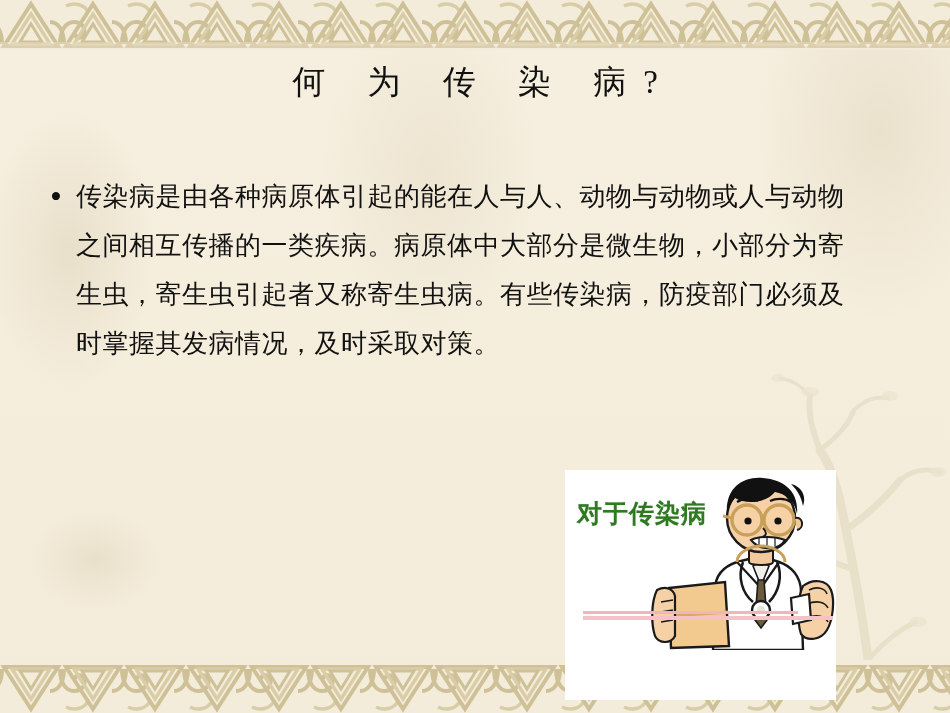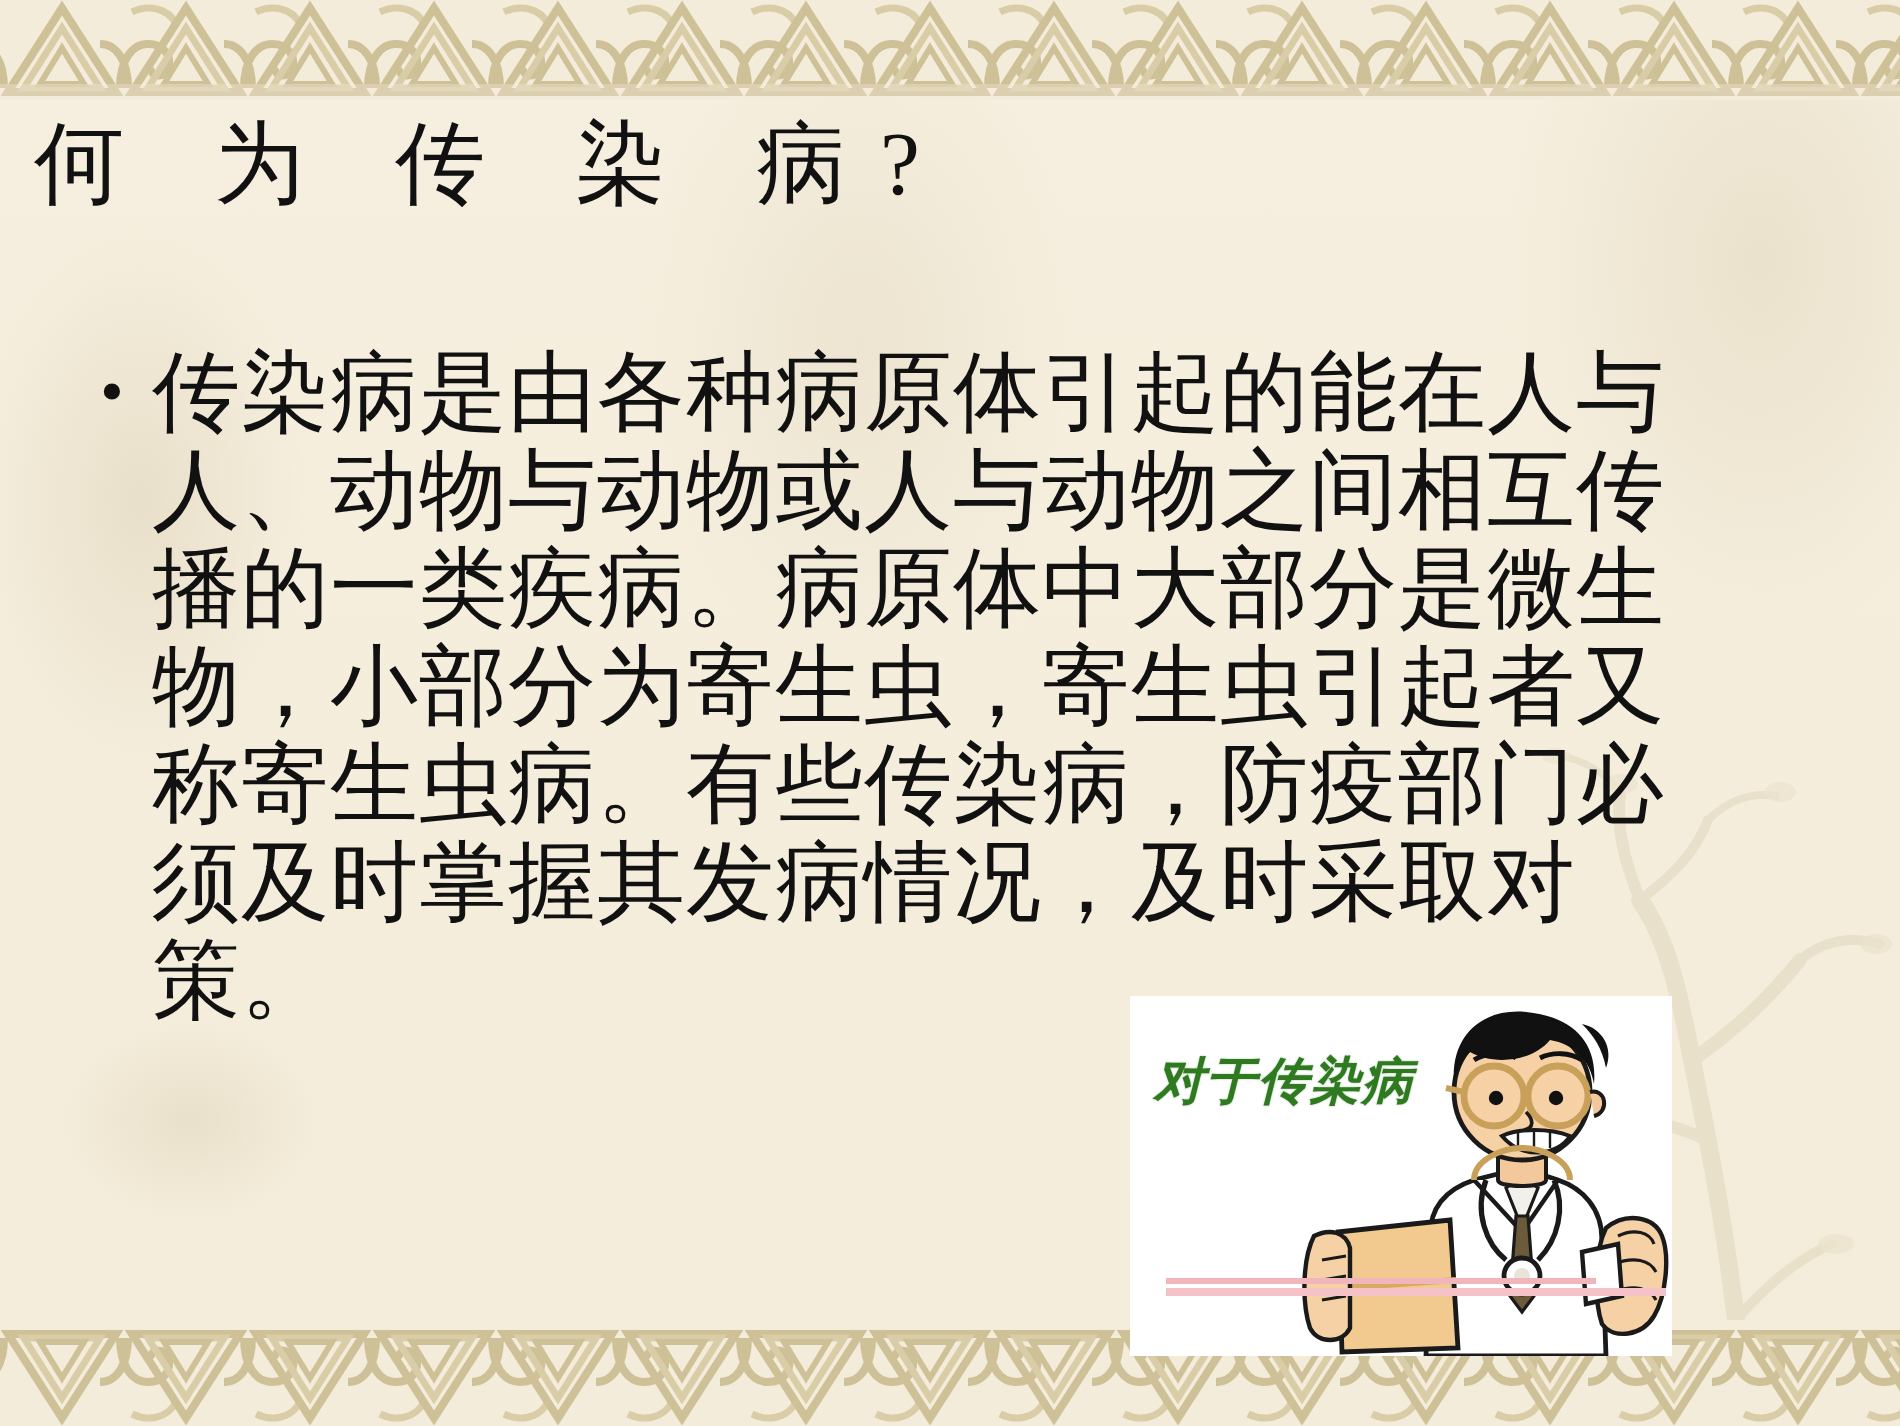--- a/index.html
+++ b/index.html
@@ -32,21 +32,22 @@
     position:absolute;left:0;width:950px;height:50px;
     overflow:hidden;
   }
   .border-top{top:0;}
   .border-bottom{bottom:0;height:51px;}
   .border-band svg{display:block;}
 
   
   .title{
     position:absolute;left:0;right:0;top:54px;
-    font-size:45px;
+    text-align:center;
+    font-size:33px;
     line-height:56px;
     letter-spacing:17px;
     color:#111;
     font-family:"Liberation Serif","DejaVu Serif",serif;
     text-indent:17px;
     white-space:pre;
   }
 
   
   .body-block{
@@ -56,34 +57,33 @@
   .bullet-dot{
     flex:0 0 auto;
     width:26px;
     font-size:34px;
     line-height:49px;
     color:#111;
     text-align:left;
   }
   .bullet-text{
     flex:1 1 auto;
-    font-size:44px;
+    font-size:26px;
     line-height:49px;
     color:#111;
     letter-spacing:0.5px;
     white-space:pre-wrap;
     font-family:"Liberation Serif","DejaVu Serif",serif;
   }
 
   
   .cartoon{
-    position:absolute;left:565px;top:498px;width:271px;height:180px;
+    position:absolute;left:565px;top:470px;width:271px;height:230px;
     background:#ffffff;
     overflow:hidden;
-    font-style:italic;
   }
   .cartoon svg{display:block;width:271px;height:180px;}
   .cartoon-caption{
     position:absolute;left:12px;top:22px;width:165px;
     color:#2f7a21;
     font-size:25px;line-height:44px;
     font-family:"Liberation Serif","DejaVu Serif",serif;
     font-weight:bold;
     letter-spacing:1px;
     text-shadow:0 0 1px rgba(47,122,33,.5);

